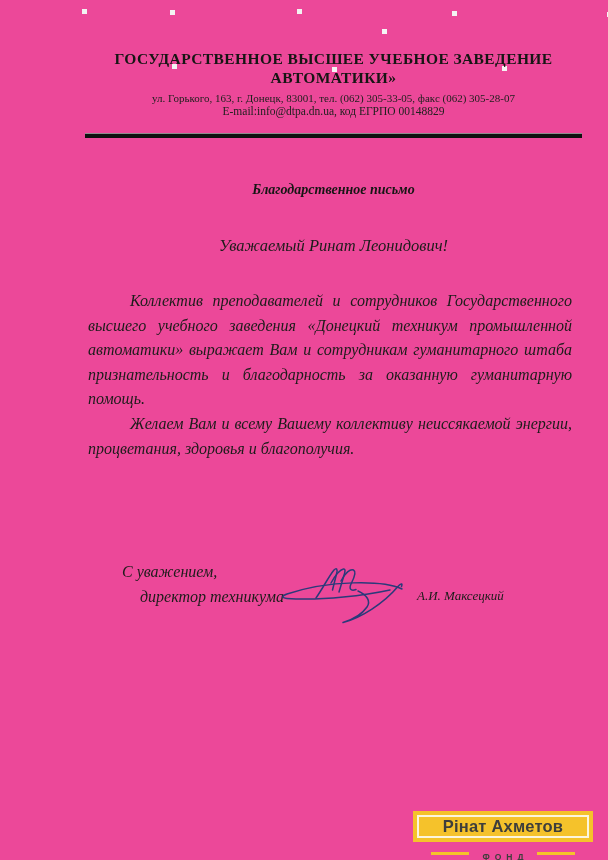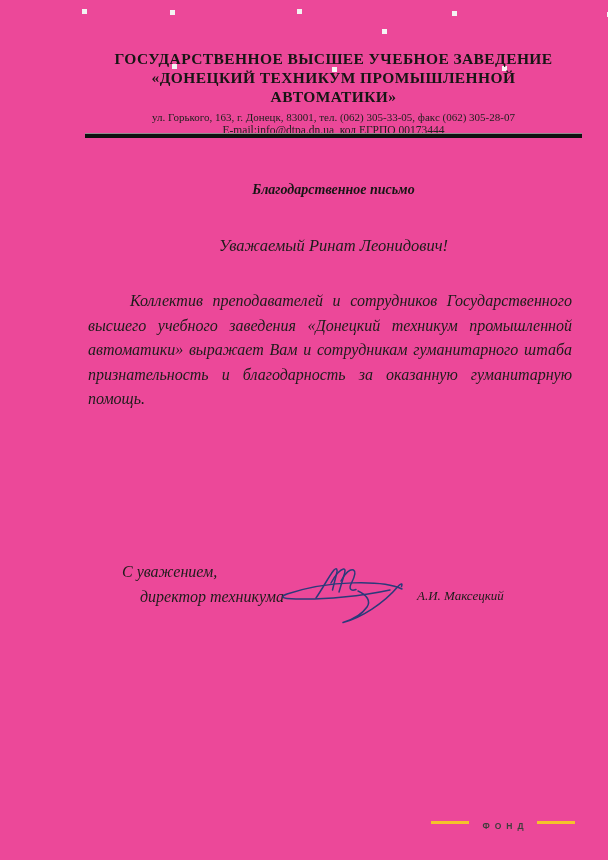--- a/index.html
+++ b/index.html
@@ -102,53 +102,57 @@
 </head>
 <body>
 
 <div class="page">
 
   <div class="scan-noise"></div>
 
   <header class="letterhead">
     <div class="org-name">
       <div>ГОСУДАРСТВЕННОЕ ВЫСШЕЕ УЧЕБНОЕ ЗАВЕДЕНИЕ</div>
-      <div>«ДОНЕЦКИЙ ТЕХНИКУМ ПРОМЫШЛЕННОЙ</div>
       <div>АВТОМАТИКИ»</div>
     </div>
     <div class="address">ул. Горького, 163, г. Донецк, 83001, тел. (062) 305-33-05, факс (062) 305-28-07</div>
-    <div class="email">E-mail:info@dtpa.dn.ua, код ЕГРПО 00173444</div>
+    <div class="email">E-mail:info@dtpa.dn.ua, код ЕГРПО 00148829</div>
   </header>
 
   <div class="rule"></div>
 
   <div class="title">Благодарственное письмо</div>
 
   <div class="salutation">Уважаемый Ринат Леонидович!</div>
 
   <div class="body-text">
     <p>Коллектив преподавателей и сотрудников Государственного высшего учебного заведения «Донецкий техникум промышленной автоматики» выражает Вам и сотрудникам гуманитарного штаба признательность и благодарность за оказанную гуманитарную помощь.</p>
+    <p>Желаем Вам и всему Вашему коллективу неиссякаемой энергии, процветания, здоровья и благополучия.</p>
   </div>
 
   <div class="closing">С уважением,</div>
   <div class="position">директор техникума</div>
 
   <svg class="signature-svg" viewBox="0 0 135 62" xmlns="http://www.w3.org/2000/svg">
     <g fill="none" stroke="#2b3a7a" stroke-width="1.5" stroke-linecap="round" stroke-linejoin="round">
       <path d="M 131 24 C 112 15, 58 15, 16 29 C 10.5 31, 10.5 33, 16 33.5 C 52 36, 96 30, 119 25"></path>
       <path d="M 45 33 C 52 23, 58 11, 63 5 C 65.5 2.5, 67 4, 65.5 9 L 61.5 25"></path>
       <path d="M 60 18 C 64.5 10, 69.5 4.5, 72.5 4 C 74.5 3.7, 74.5 6.5, 72.5 12 L 68 27"></path>
       <path d="M 70 16 C 74 8, 79.5 3.5, 82.5 5 C 85.5 6.5, 83.5 12, 80.5 18 C 77.5 23.5, 79.5 26.5, 85 24.5"></path>
       <path d="M 87 26 C 96 30, 100 36, 96 42 C 91.5 48.5, 82 54.5, 72 57.5 C 90 53, 113 38, 126.5 22 C 129.5 18.5, 132 17.5, 130.5 21.5"></path>
     </g>
   </svg>
 
   <div class="signer-name">А.И. Максецкий</div>
 
   <div class="logo">
+    <div class="logo-box">
+      <div class="logo-frame"></div>
+      <span class="logo-text">Рінат Ахметов</span>
+    </div>
     <div class="logo-sub">
       <span class="logo-line"></span>
       <span class="logo-sub-text">ФОНД</span>
       <span class="logo-line"></span>
     </div>
   </div>
 
 </div>
 
 </body></html>

